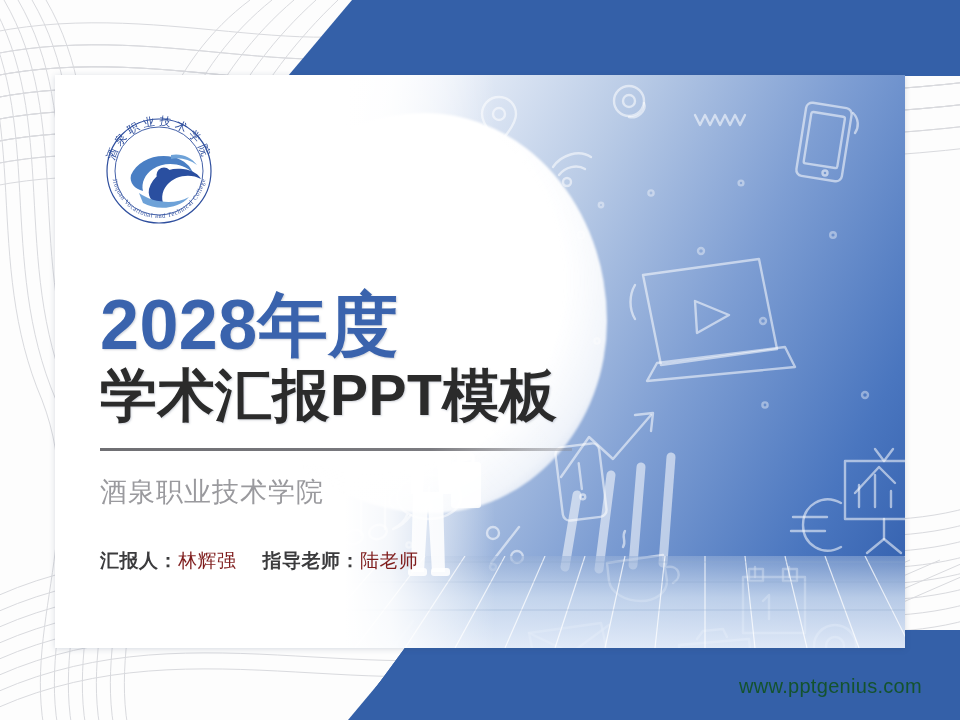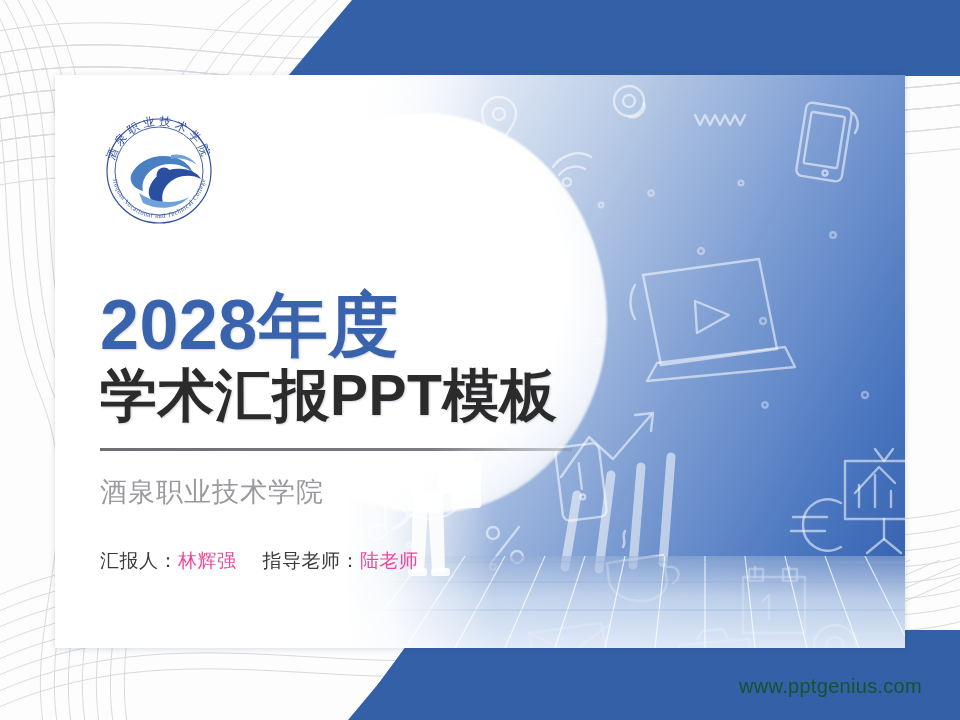--- a/index.html
+++ b/index.html
@@ -106,22 +106,22 @@
   }
   .school {
     margin-top:23px;
     font-size:27px; color:#9a9a9e; letter-spacing:1px;
   }
   .people {
     margin-top:38px;
     font-size:19px; letter-spacing:0.5px;
     white-space:nowrap;
   }
-  .people .lbl { color:#3b3b3d; font-weight:normal; }
-  .people .val { color:#ec4899; }
+  .people .lbl { color:#3b3b3d; font-weight:bold; }
+  .people .val { color:#7f1d1d; }
   .people .gap { display:inline-block; width:26px; }
 
   
   .site {
     position:absolute; right:38px; bottom:22px;
     color:#14532d; font-size:20px; letter-spacing:0.3px;
   }
 </style>
 </head>
 <body>

